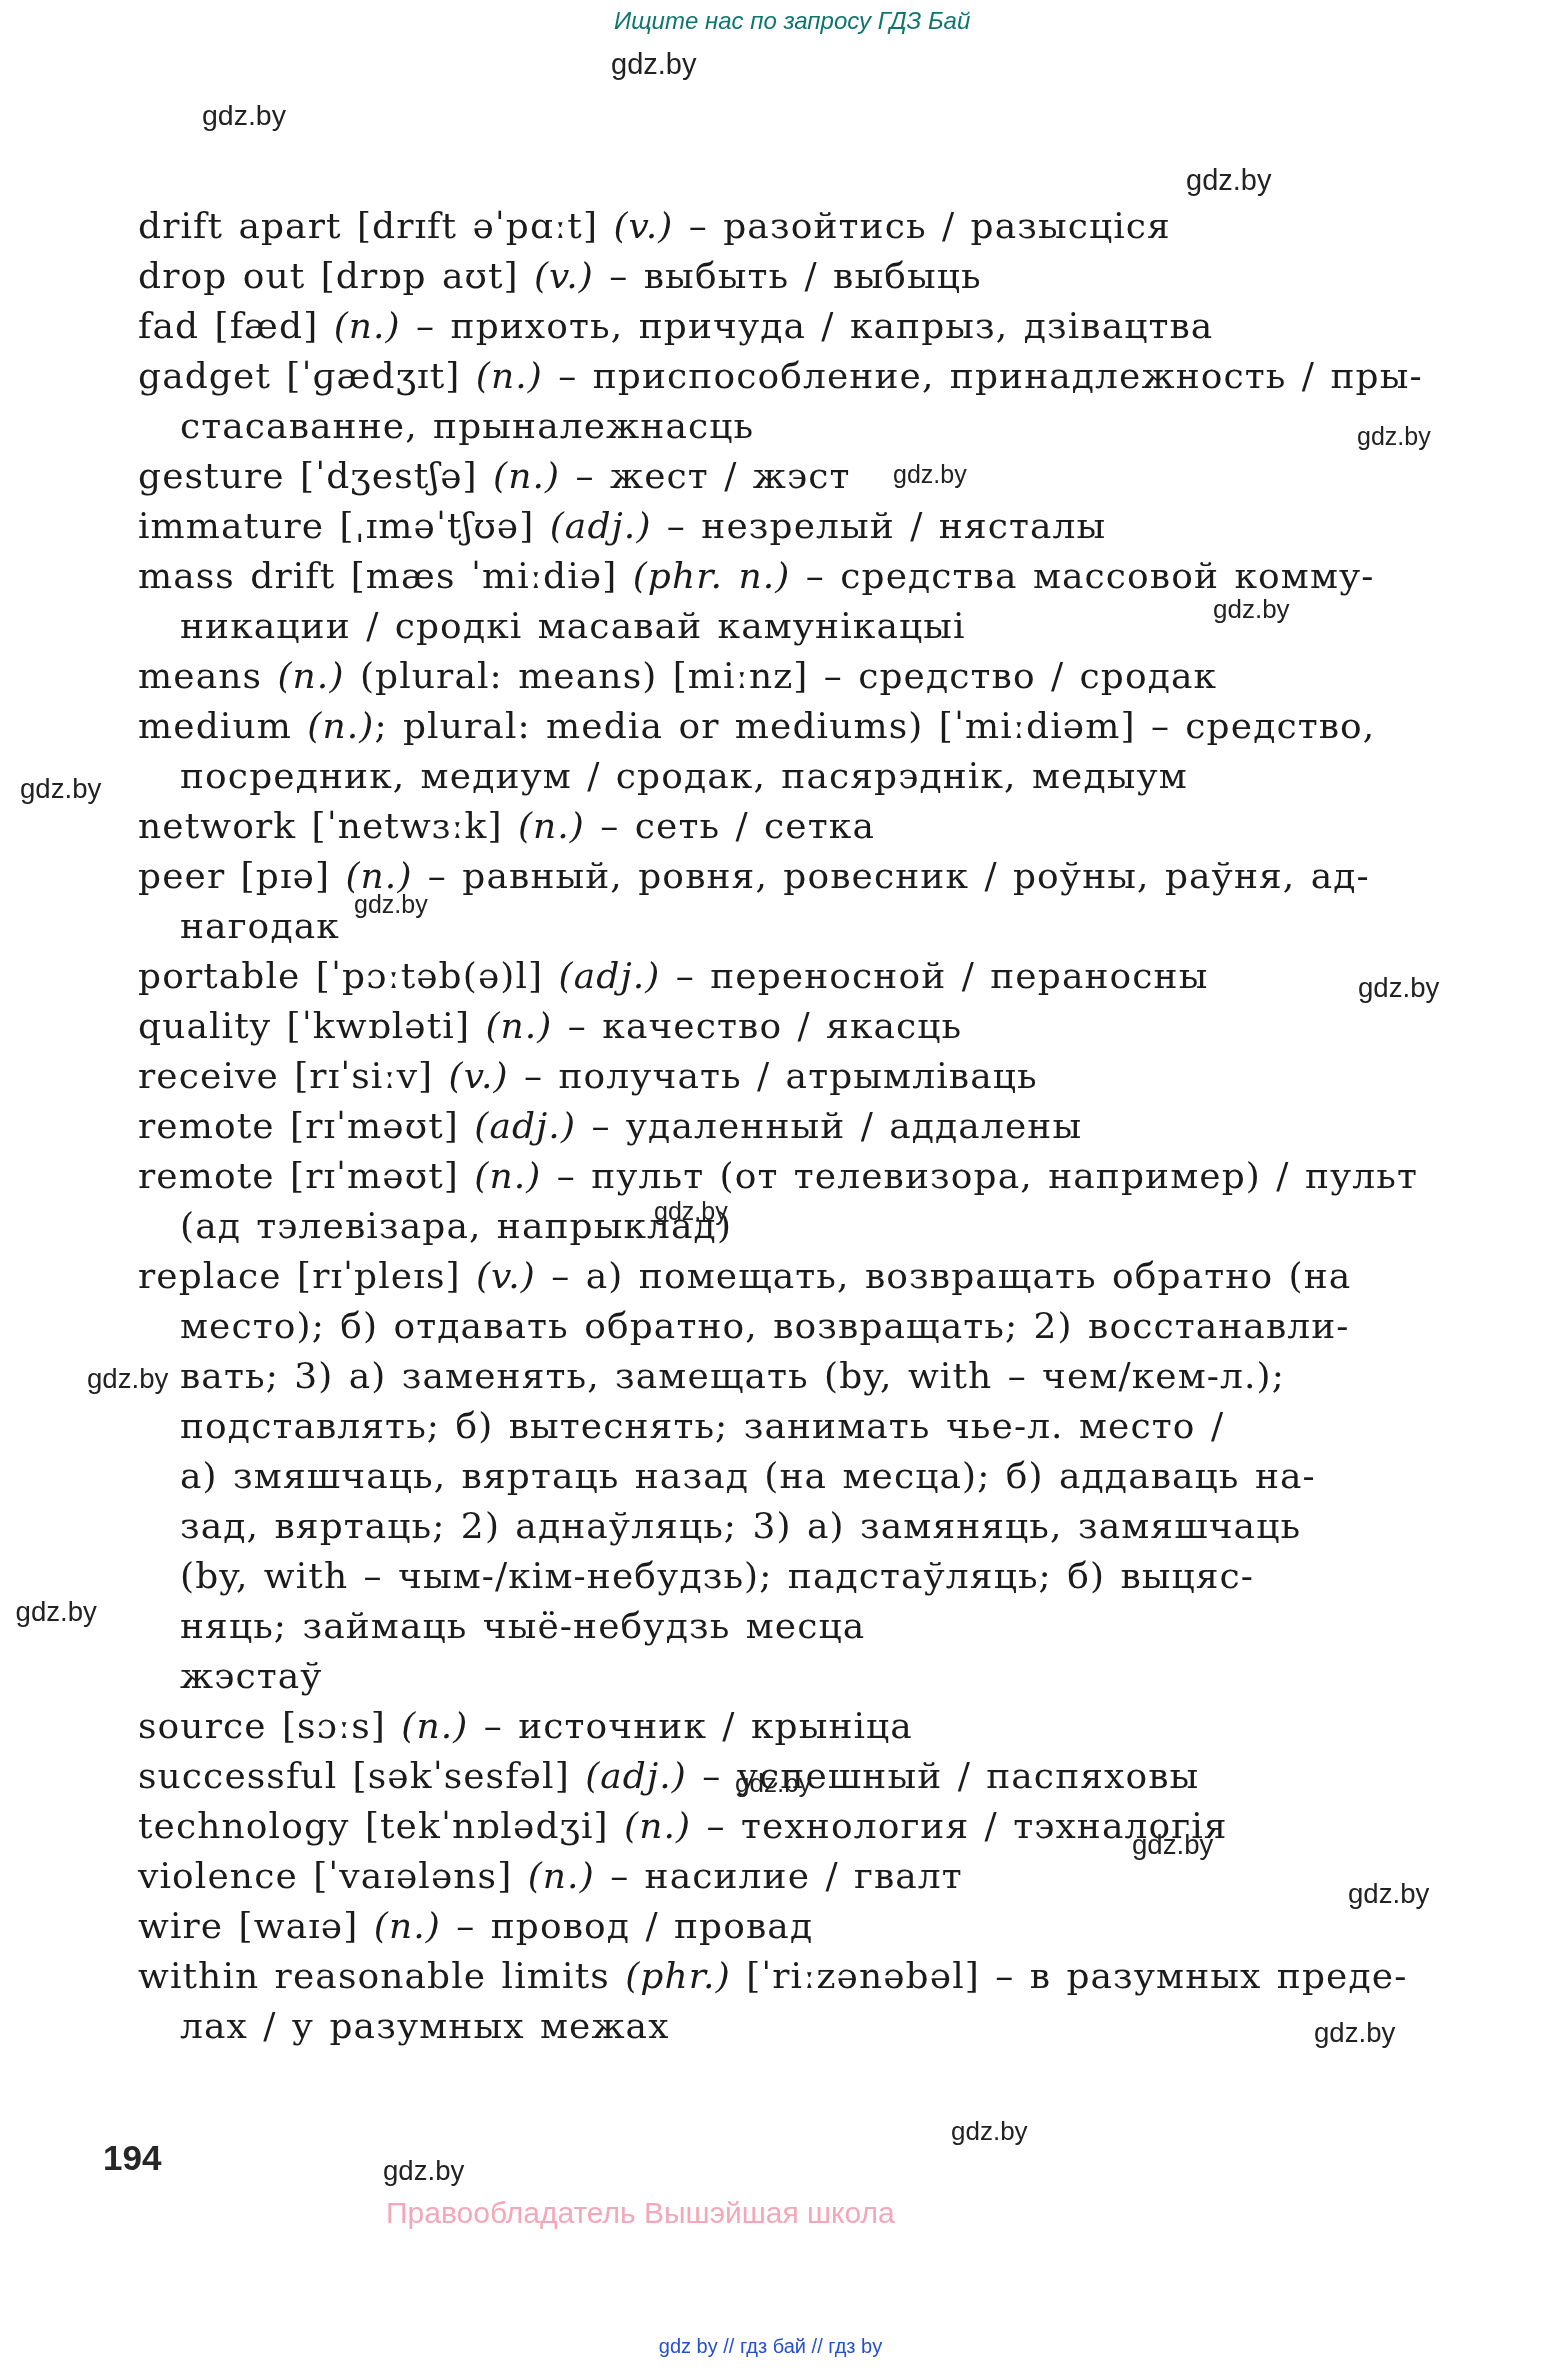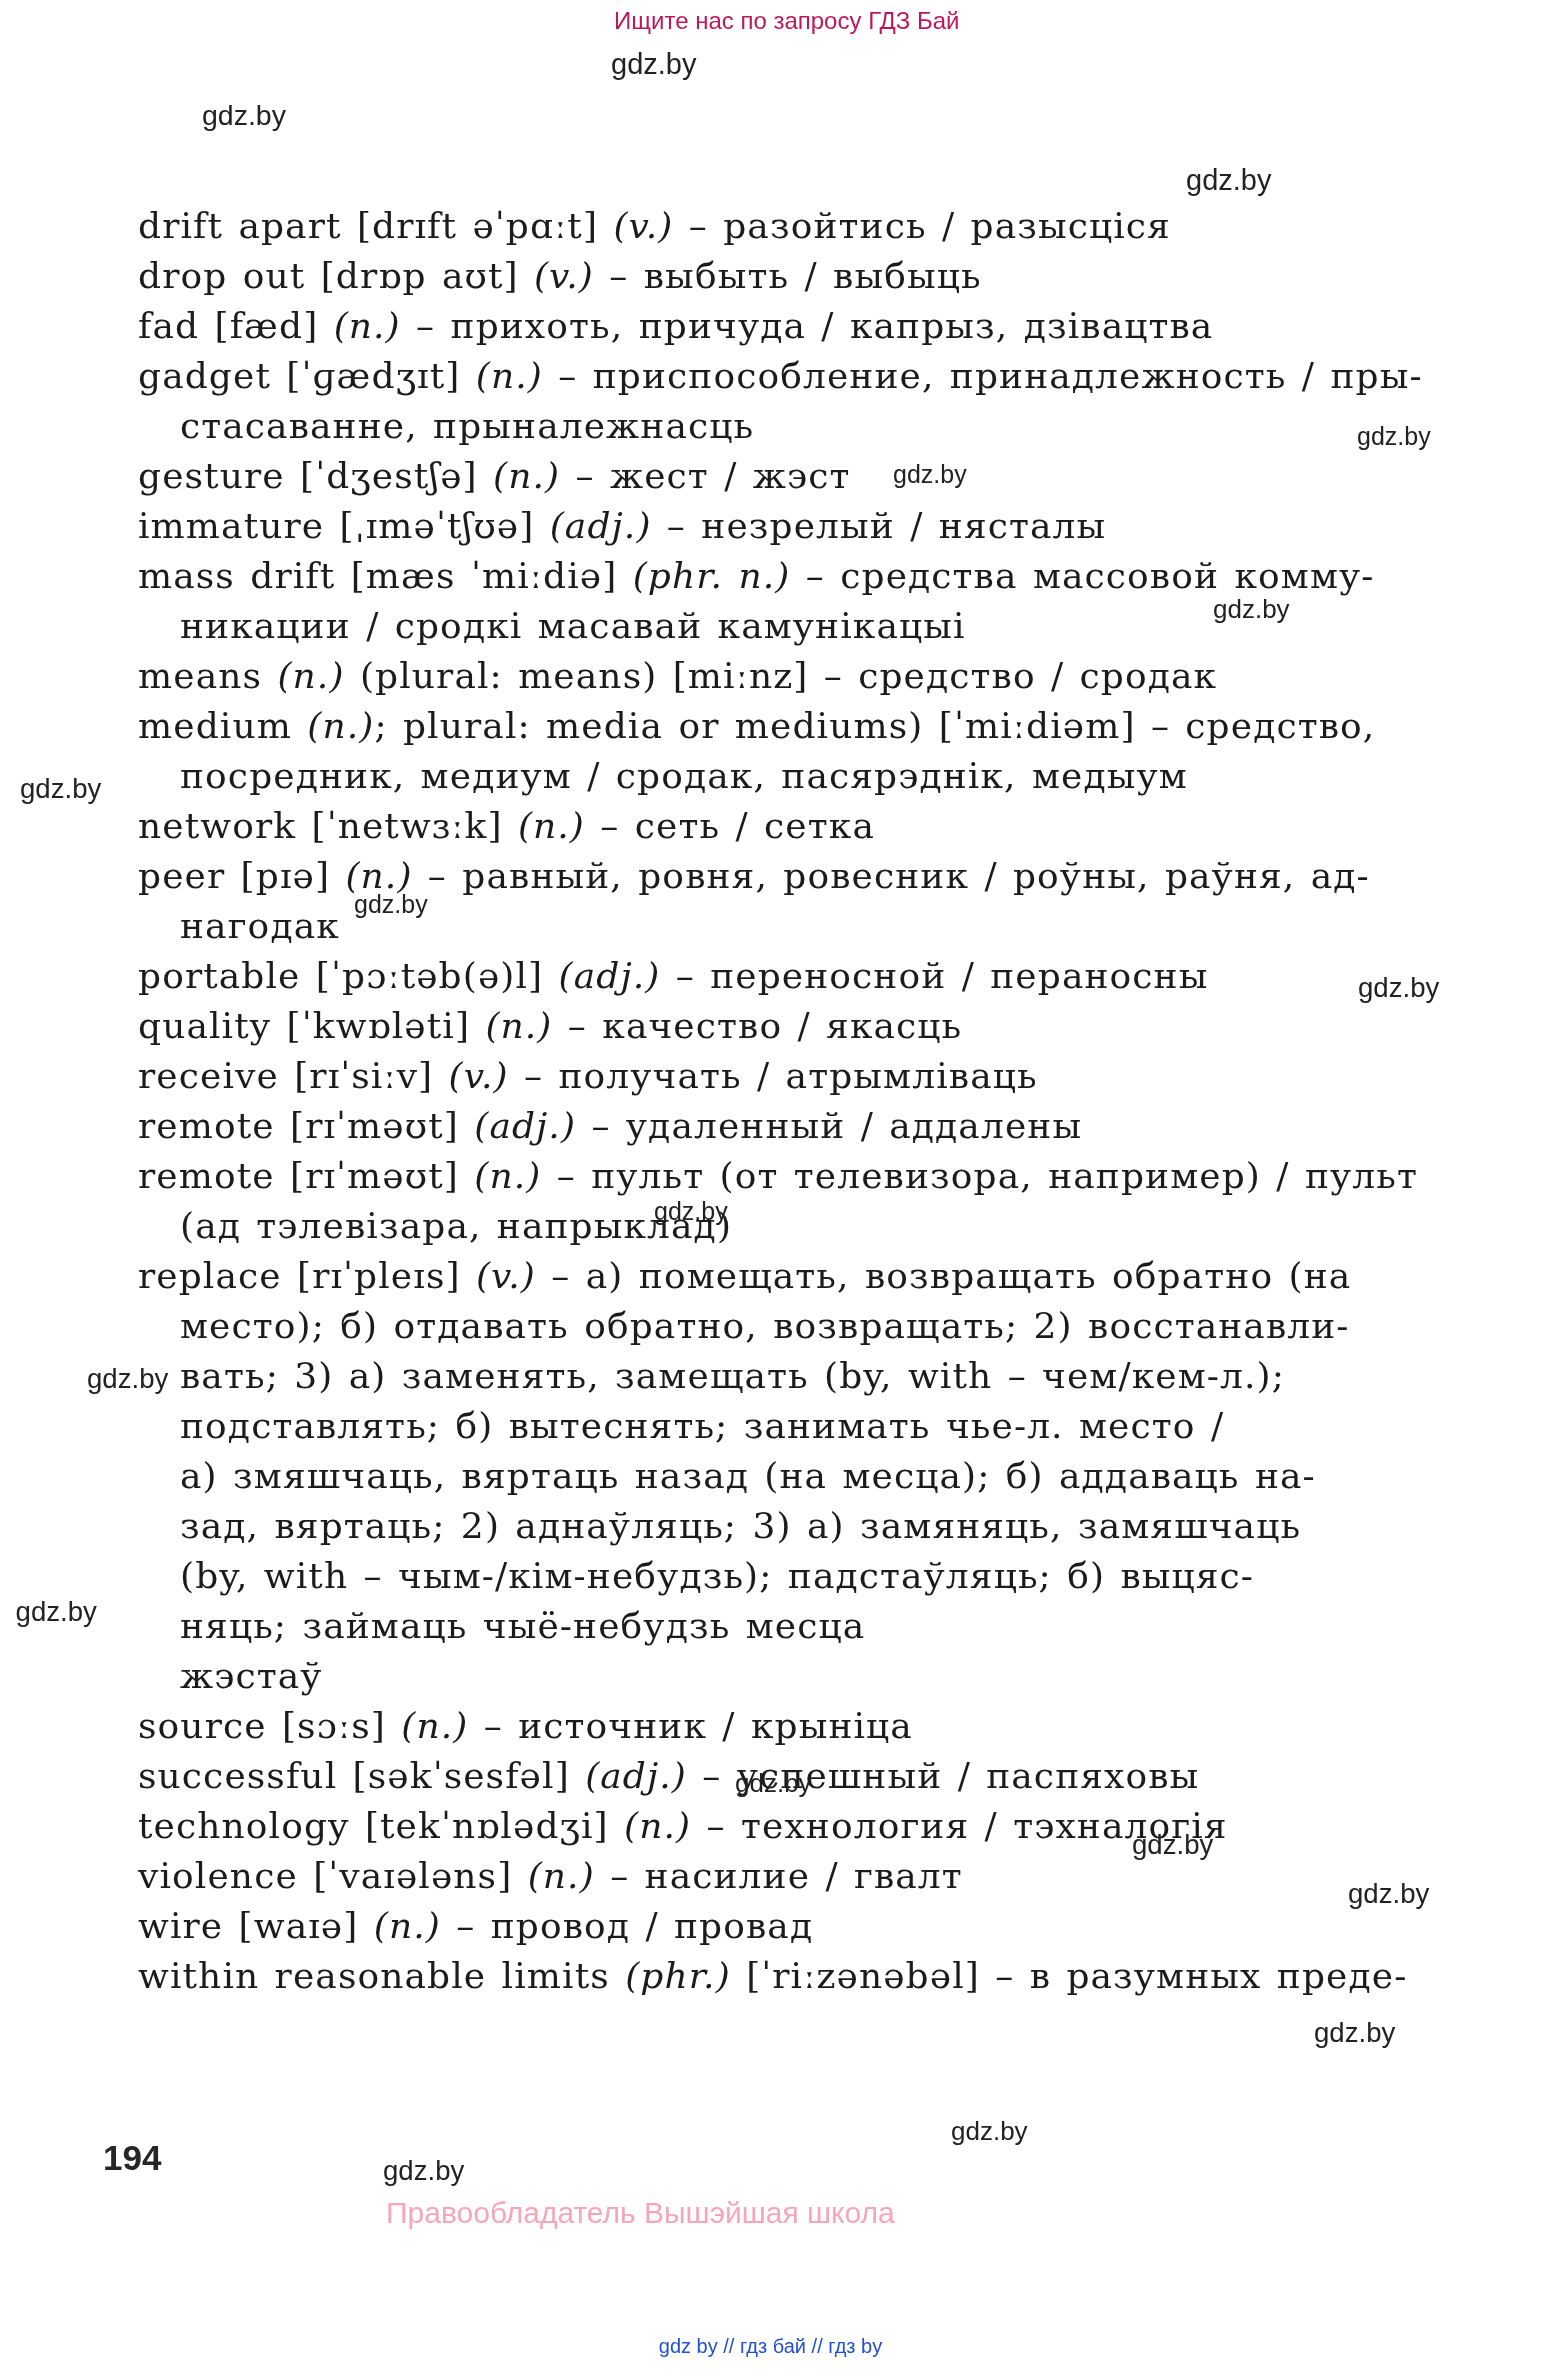--- a/index.html
+++ b/index.html
@@ -20,21 +20,21 @@
   .copyright{position:absolute;left:386px;top:2196px;font-family:"Liberation Sans",sans-serif;
              font-size:30px;white-space:nowrap;}
   .footer-links{position:absolute;left:0;width:1541px;top:2335px;text-align:center;
                 font-family:"Liberation Sans",sans-serif;font-size:20px;white-space:nowrap;}
 </style>
 </head>
 <body>
 
 <div class="page">
 
-  <div class="promo" style="color: #be185d;">Ищите нас по запросу ГДЗ Бай</div>
+  <div class="promo" style="color: #0f766e; font-style: italic;">Ищите нас по запросу ГДЗ Бай</div>
 
   <div class="glossary">
       <div class="line"><span class="hw">drift apart</span> [drɪft əˈpɑːt] <i>(v.)</i> – разойтись / разысціся</div>
       <div class="line"><span class="hw">drop out</span> [drɒp aʊt] <i>(v.)</i> – выбыть / выбыць</div>
       <div class="line"><span class="hw">fad</span> [fæd] <i>(n.)</i> – прихоть, причуда / капрыз, дзівацтва</div>
       <div class="line"><span class="hw">gadget</span> [ˈɡædʒɪt] <i>(n.)</i> – приспособление, принадлежность / пры-</div>
       <div class="line ind">стасаванне, прыналежнасць</div>
       <div class="line"><span class="hw">gesture</span> [ˈdʒestʃə] <i>(n.)</i> – жест / жэст</div>
       <div class="line"><span class="hw">immature</span> [ˌɪməˈtʃʊə] <i>(adj.)</i> – незрелый / нясталы</div>
       <div class="line"><span class="hw">mass drift</span> [mæs ˈmiːdiə] <i>(phr. n.)</i> – средства массовой комму-</div>
@@ -59,20 +59,21 @@
       <div class="line ind">зад, вяртаць; 2) аднаўляць; 3) а) замяняць, замяшчаць</div>
       <div class="line ind">(by, with – чым-/кім-небудзь); падстаўляць; б) выцяс-</div>
       <div class="line ind">няць; займаць чыё-небудзь месца</div>
       <div class="line ind">жэстаў</div>
       <div class="line"><span class="hw">source</span> [sɔːs] <i>(n.)</i> – источник / крыніца</div>
       <div class="line"><span class="hw">successful</span> [səkˈsesfəl] <i>(adj.)</i> – успешный / паспяховы</div>
       <div class="line"><span class="hw">technology</span> [tekˈnɒlədʒi] <i>(n.)</i> – технология / тэхналогія</div>
       <div class="line"><span class="hw">violence</span> [ˈvaɪələns] <i>(n.)</i> – насилие / гвалт</div>
       <div class="line"><span class="hw">wire</span> [waɪə] <i>(n.)</i> – провод / провад</div>
       <div class="line"><span class="hw">within reasonable limits</span> <i>(phr.)</i> [ˈriːzənəbəl] – в разумных преде-</div>
+      <div class="line ind">лах / у разумных межах</div>
     </div>
 
   <div class="pagenum">194</div>
 
   <div class="copyright" style="color: rgb(244, 167, 184);">Правообладатель Вышэйшая школа</div>
 
   <div class="footer-links" style="color: rgb(36, 80, 207);">gdz by  //  гдз бай  //  гдз by</div>
 
 <span class="wm" style="left: 611px; top: 50px; font-size: 29px; color: rgb(34, 34, 34);">gdz.by</span>
     <span class="wm" style="left: 202px; top: 101px; font-size: 28.5px; color: rgb(34, 34, 34);">gdz.by</span>

